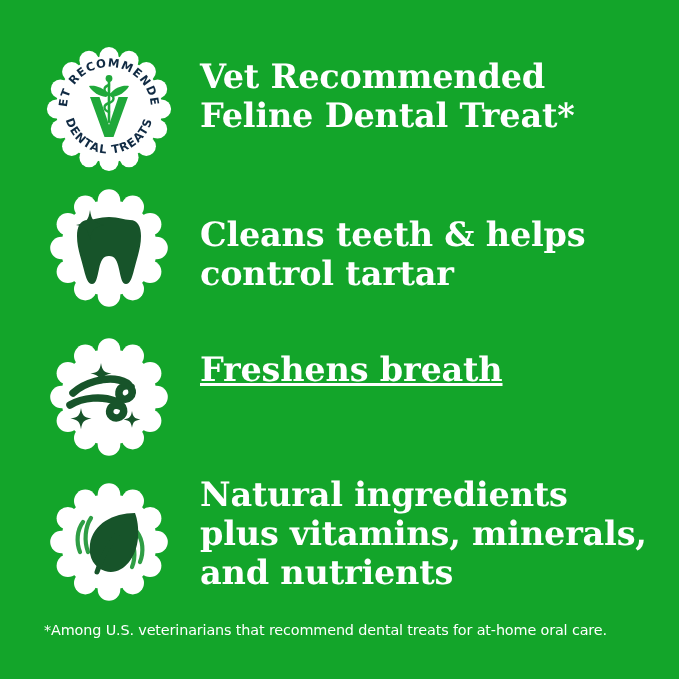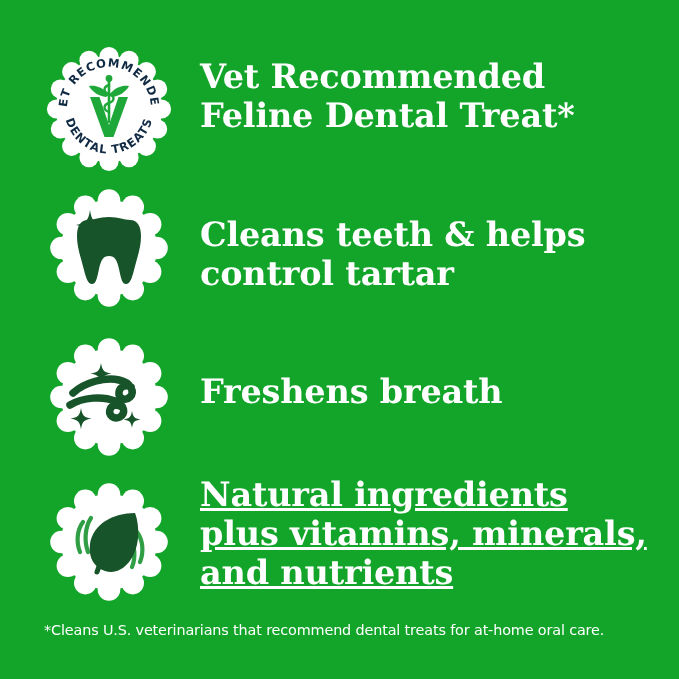--- a/index.html
+++ b/index.html
@@ -66,25 +66,25 @@
   
   #row-1 .badge-wrap { left: 47px;  top: 47px; }
   #row-1 .feature-text { top: 57px; }
 
   
   #row-2 .badge-wrap { left: 47px;  top: 186px; }
   #row-2 .feature-text { top: 215px; }
 
   
   #row-3 .badge-wrap { left: 47px;  top: 335px; }
-  #row-3 .feature-text { top: 372px; }
+  #row-3 .feature-text { top: 350px; text-decoration: underline; }
 
   
   #row-4 .badge-wrap { left: 47px;  top: 480px; }
-  #row-4 .feature-text { top: 475px; text-decoration: underline; }
+  #row-4 .feature-text { top: 475px; }
 
   .footnote {
     position: absolute;
     left: 44px;
     top: 621px;
     color: #ffffff;
     font-family: "DejaVu Sans", "Liberation Sans", sans-serif;
     font-size: 14.4px;
     letter-spacing: -0.15px;
     line-height: 1.3;
@@ -261,15 +261,15 @@
           <path d="M 84,40 C 70,52 58,68 50,92" fill="none" stroke="#17542a" stroke-width="5" stroke-linecap="round"></path>
         </svg>
       </div>
       <div class="feature-text">Natural ingredients
 plus vitamins, minerals,
 and nutrients</div>
     </div>
 
   </div>
 
-  <div class="footnote">*Cleans U.S. veterinarians that recommend dental treats for at-home oral care.</div>
+  <div class="footnote">*Among U.S. veterinarians that recommend dental treats for at-home oral care.</div>
 
 </div>
 
 </body></html>

